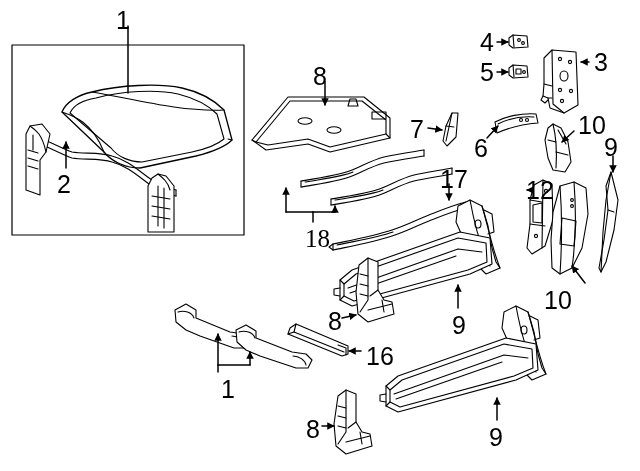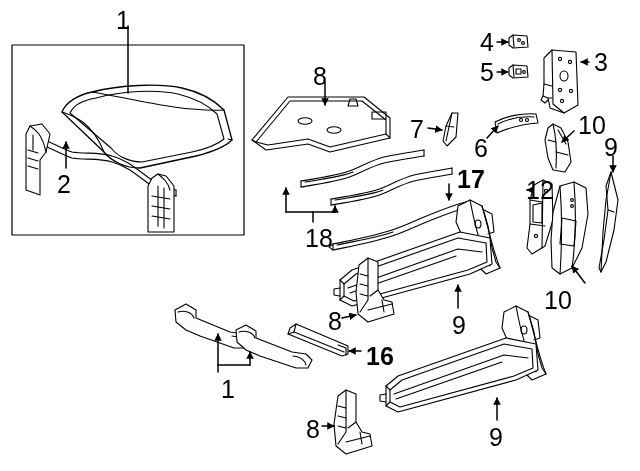--- a/index.html
+++ b/index.html
@@ -343,17 +343,17 @@
   <div class="lbl" style="left:328px;top:309px;">8</div>
   <div class="lbl" style="left:306px;top:417px;">8</div>
   <div class="lbl" style="left:452px;top:313px;">9</div>
   <div class="lbl" style="left:489px;top:425px;">9</div>
   <div class="lbl" style="left:544px;top:288px;text-align:right;">10</div>
   <div class="lbl" style="left:604px;top:135px;">9</div>
   <div class="lbl" style="left:512px;top:178px;margin-left:14px;">12</div>
   <div class="lbl" style="left:578px;top:113px;">10</div>
   <div class="lbl" style="left:313px;top:64px;">8</div>
   <div class="lbl" style="left:221px;top:377px;">1</div>
-  <div class="lbl" style="left:366px;top:344px;font-weight:bold;">16</div>
-  <div class="lbl" style="left:457px;top:167px;font-weight:bold;">17</div>
-  <div class="lbl" style="left:305px;top:226px;">18</div>
+  <div class="lbl" style="left:366px;top:344px;">16</div>
+  <div class="lbl" style="left:440px;top:167px;">17</div>
+  <div class="lbl" style="left:305px;top:226px;font-family:Liberation Serif, serif;">18</div>
 
 </div>
 
 </body></html>

